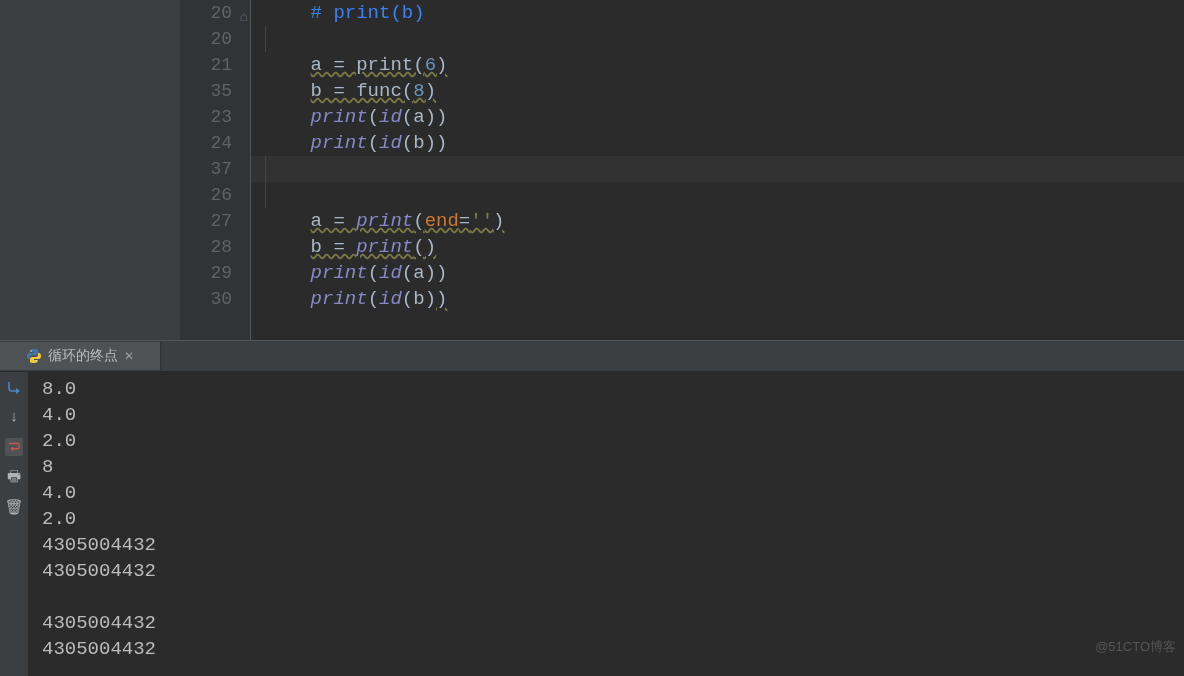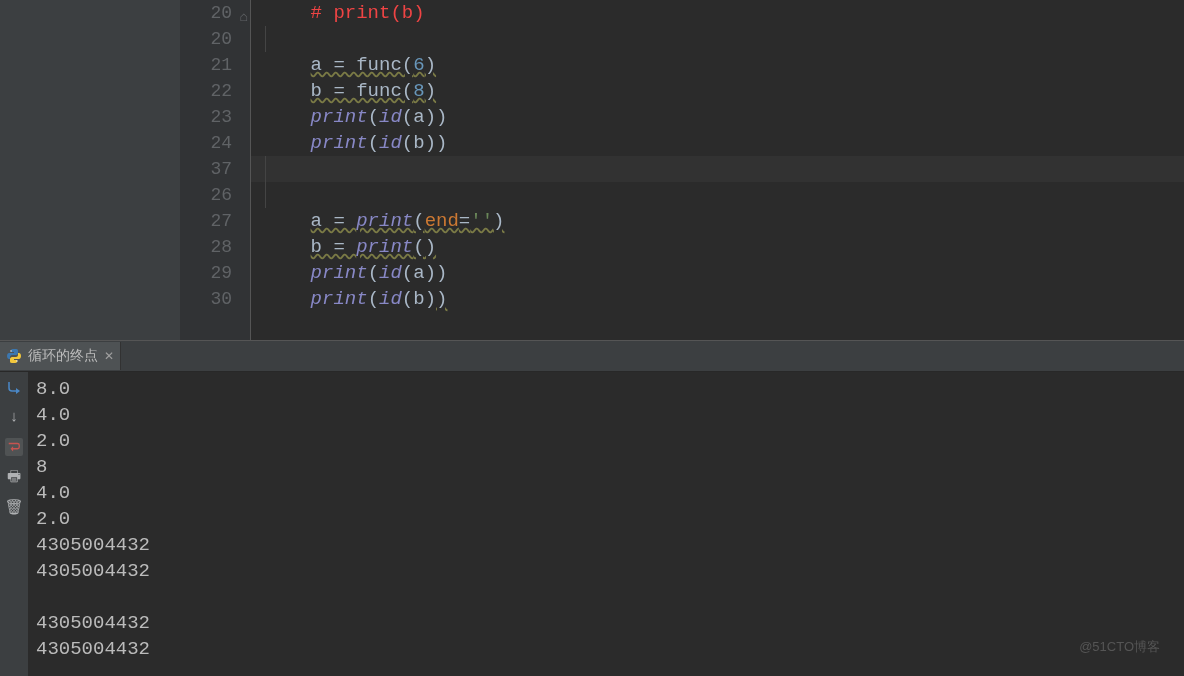--- a/index.html
+++ b/index.html
@@ -61,42 +61,42 @@
   .code-line .indent-guide {
     position: absolute;
     left: 14px;
     top: 0;
     bottom: 0;
     border-left: 1px solid #444;
   }
   .highlight-line {
     background: #323232;
   }
-  .tok-comment { color: #ef4444; }
+  .tok-comment { color: #3b82f6; }
   .tok-default { color: #a9b7c6; }
   .tok-builtin { color: #8888c6; font-style: italic; }
   .tok-num { color: #6897bb; }
   .tok-keyword { color: #cc7832; }
   .tok-string { color: #6a8759; }
   .underline-warn {
     text-decoration-line: underline;
     text-decoration-style: wavy;
     text-decoration-color: #7a7a45;
   }
   .tab-bar {
     height: 32px;
     background: #3c3f41;
     border-top: 1px solid #555;
     border-bottom: 1px solid #282828;
     display: flex;
     align-items: center;
   }
   .tab {
     height: 28px;
-    padding: 0 6px;
+    padding: 0 26px;
     color: #bbbbbb;
     background: #4e5254;
     display: flex;
     align-items: center;
     gap: 6px;
     font-size: 14px;
     font-family: "Microsoft YaHei", sans-serif;
     border-right: 1px solid #323232;
   }
   .tab .close {
@@ -131,61 +131,61 @@
     justify-content: center;
     font-size: 15px;
   }
   .highlighted-tool {
     background: #505354;
     padding: 2px;
     border-radius: 2px;
   }
   .console-output {
     flex: 1;
-    padding: 4px 8px;
+    padding: 4px 14px;
     color: #bbbbbb;
     font-size: 19px;
     line-height: 26px;
     white-space: pre;
   }
   .watermark {
     position: absolute;
     bottom: 20px;
-    right: 24px;
+    right: 8px;
     color: #555;
     font-size: 13px;
     font-family: sans-serif;
   }
 </style>
 </head>
 <body>
 
 <div class="top-area">
   <div class="left-margin"></div>
   <div class="gutter">
     <div class="gutter-line">
       <span>20</span>
       <span class="fold-icon">⌂</span>
     </div>
     <div class="gutter-line">20</div>
     <div class="gutter-line">21</div>
-    <div class="gutter-line">22</div>
+    <div class="gutter-line">35</div>
     <div class="gutter-line">23</div>
     <div class="gutter-line">24</div>
     <div class="gutter-line">37</div>
     <div class="gutter-line">26</div>
     <div class="gutter-line">27</div>
     <div class="gutter-line">28</div>
     <div class="gutter-line">29</div>
     <div class="gutter-line">30</div>
   </div>
   <div class="editor" id="editor">
       <div class="code-line"><span class="tok-default">    </span><span class="tok-comment"># print(b)</span></div>
       <div class="code-line"><span class="indent-guide"></span></div>
-      <div class="code-line"><span class="">    </span><span class="tok-default underline-warn">a = func(</span><span class="tok-num underline-warn">6</span><span class="tok-default underline-warn">)</span></div>
+      <div class="code-line"><span class="">    </span><span class="tok-default underline-warn">a = print(</span><span class="tok-num underline-warn">6</span><span class="tok-default underline-warn">)</span></div>
       <div class="code-line"><span class="">    </span><span class="tok-default underline-warn">b = func(</span><span class="tok-num underline-warn">8</span><span class="tok-default underline-warn">)</span></div>
       <div class="code-line"><span class="">    </span><span class="tok-builtin">print</span><span class="tok-default">(</span><span class="tok-builtin">id</span><span class="tok-default">(a))</span></div>
       <div class="code-line"><span class="">    </span><span class="tok-builtin">print</span><span class="tok-default">(</span><span class="tok-builtin">id</span><span class="tok-default">(b))</span></div>
       <div class="code-line highlight-line"><span class="indent-guide"></span></div>
       <div class="code-line"><span class="indent-guide"></span></div>
       <div class="code-line"><span class="">    </span><span class="tok-default underline-warn">a = </span><span class="tok-builtin underline-warn">print</span><span class="tok-default underline-warn">(</span><span class="tok-keyword underline-warn">end</span><span class="tok-default underline-warn">=</span><span class="tok-string underline-warn">''</span><span class="tok-default underline-warn">)</span></div>
       <div class="code-line"><span class="">    </span><span class="tok-default underline-warn">b = </span><span class="tok-builtin underline-warn">print</span><span class="tok-default underline-warn">()</span></div>
       <div class="code-line"><span class="">    </span><span class="tok-builtin">print</span><span class="tok-default">(</span><span class="tok-builtin">id</span><span class="tok-default">(a))</span></div>
       <div class="code-line"><span class="">    </span><span class="tok-builtin">print</span><span class="tok-default">(</span><span class="tok-builtin">id</span><span class="tok-default">(b)</span><span class="tok-default underline-warn">)</span></div>
     </div>

